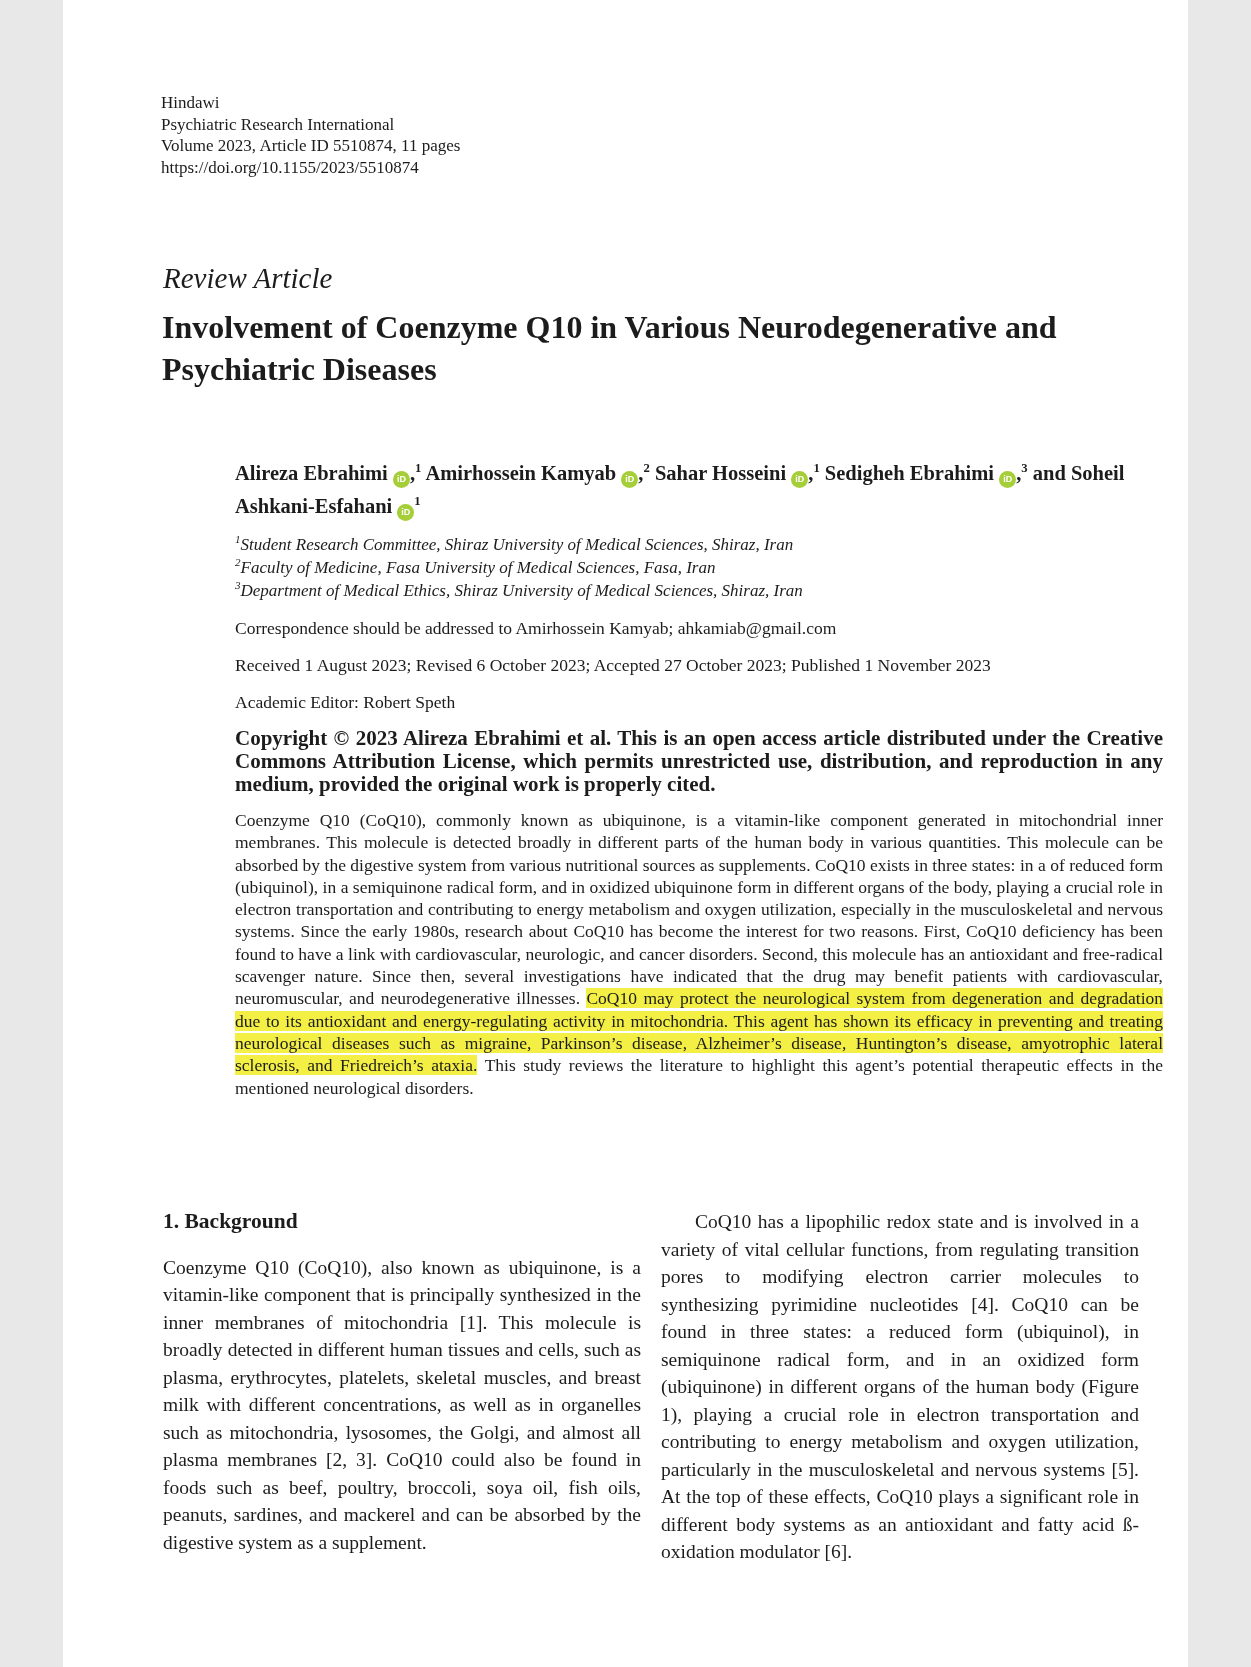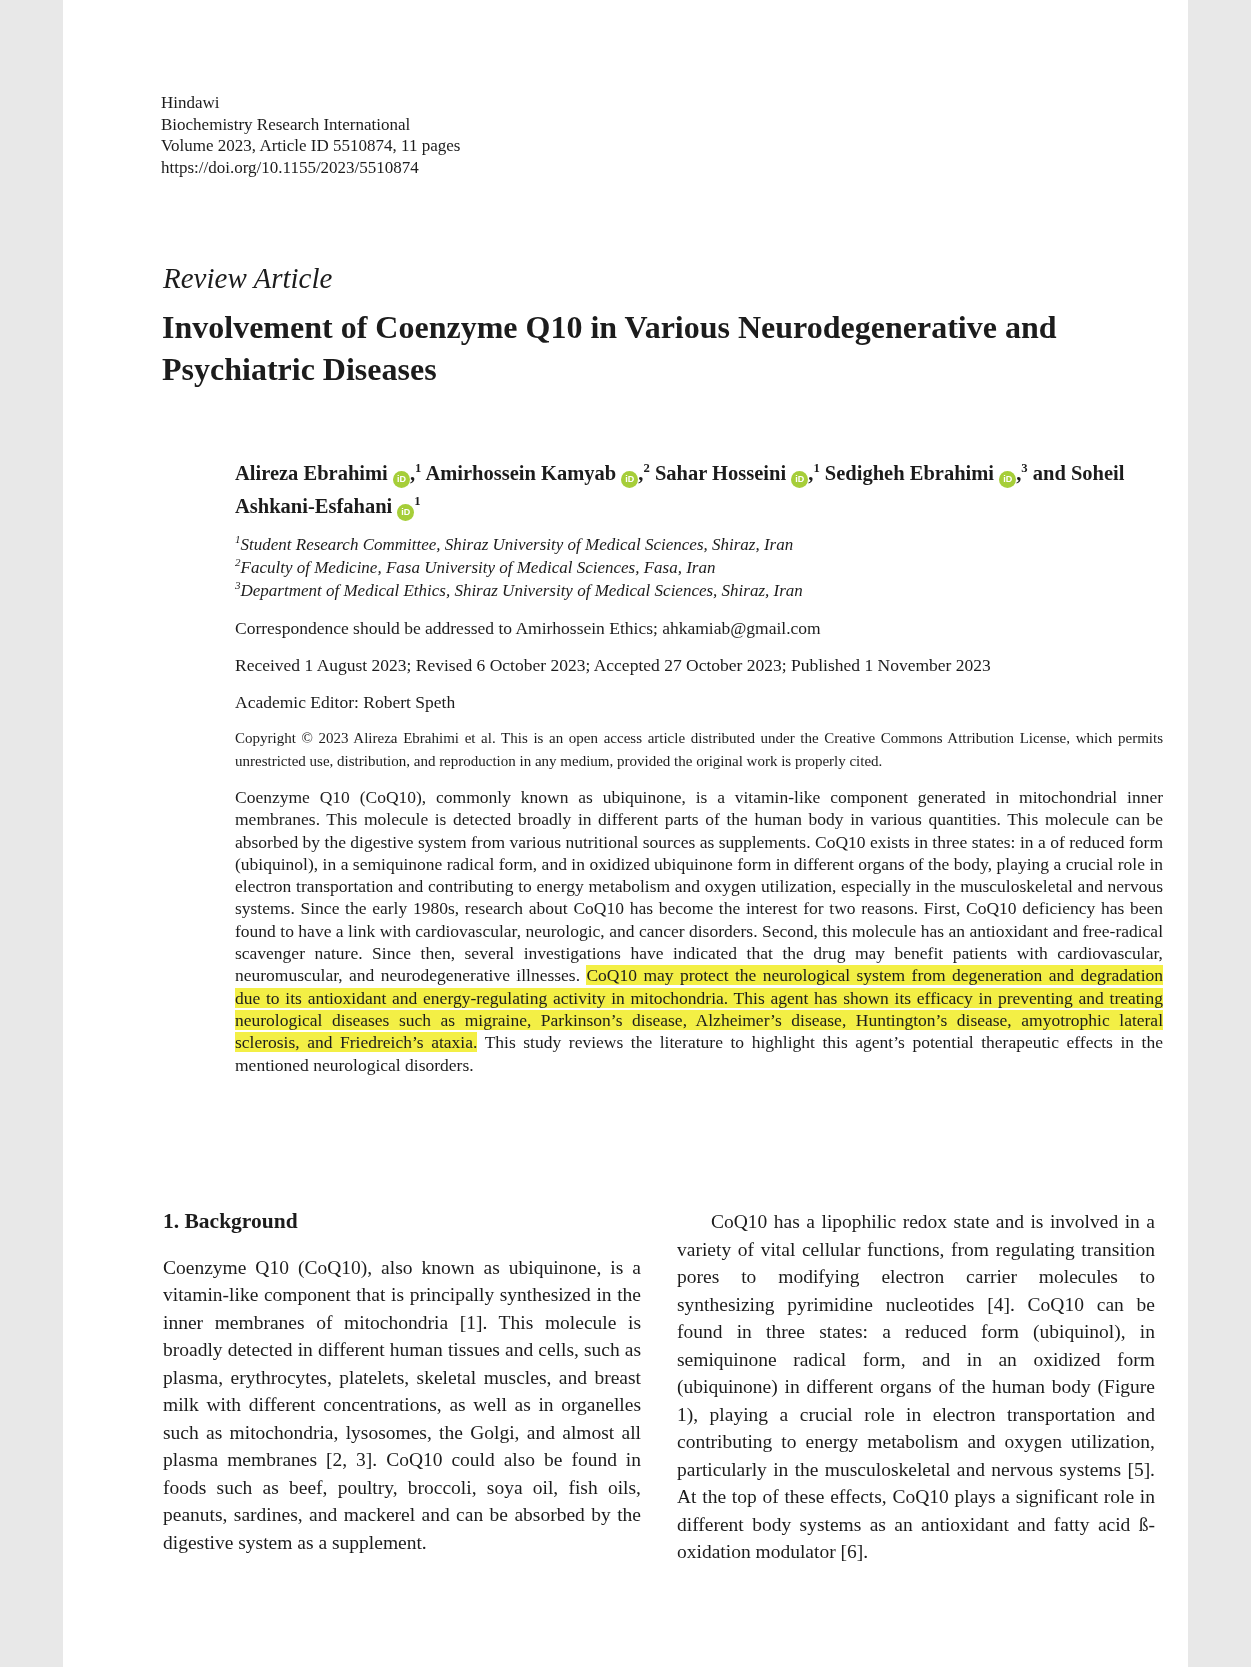--- a/index.html
+++ b/index.html
@@ -25,56 +25,56 @@
   .orcid{
     display:inline-block;width:17px;height:17px;border-radius:50%;
     background:var(--orcid-color,#A6CE39);color:#fff;
     font-family:"Liberation Sans", sans-serif;font-weight:bold;font-style:normal;
     font-size:9px;line-height:17px;text-align:center;vertical-align:-2px;
   }
   .affiliations{font-style:italic;font-size:17px;line-height:23px;margin:0 0 0 0;}
   .affiliations sup{font-size:0.65em;vertical-align:super;line-height:0;}
   .meta-line{font-size:17.5px;line-height:22px;margin:15px 0 0 0;}
   .meta-line a{color:#1c1c1c;text-decoration:none;}
-  .copyright{font-size:15px;line-height:23px;margin:14px 0 0 0;text-align:justify;}
+  .copyright{font-size:21px;line-height:23px;margin:14px 0 0 0;text-align:justify;font-weight:bold;}
   .abstract{font-size:17.5px;line-height:22.3px;margin:13px 0 0 0;text-align:justify;}
   .hl{background:var(--hl-color,#f3ef45);}
   
-  .columns{position:absolute;left:100px;top:1208px;display:flex;gap:36px;}
+  .columns{position:absolute;left:100px;top:1208px;display:flex;gap:20px;}
   .col{width:478px;font-size:19.5px;line-height:27.5px;text-align:justify;}
   .section-heading{font-size:21.5px;font-weight:bold;margin:0 0 18px 0;}
   .col p{margin:0;}
   .col-right p{text-indent:34px;}
 </style>
 </head>
 <body>
 
 <div class="page">
 
   <div class="pub-header">
     <div>Hindawi</div>
-    <div>Biochemistry Research International</div>
+    <div>Psychiatric Research International</div>
     <div>Volume 2023, Article ID 5510874, 11 pages</div>
     <div><a href="#">https://doi.org/10.1155/2023/5510874</a></div>
   </div>
 
   <div class="eyebrow">Review Article</div>
   <h1 class="title">Involvement of Coenzyme Q10 in Various Neurodegenerative and Psychiatric Diseases</h1>
 
   <div class="meta">
 
     <p class="authors"><span>Alireza Ebrahimi <span class="orcid">iD</span>,<sup>1</sup> </span><span>Amirhossein Kamyab <span class="orcid">iD</span>,<sup>2</sup> </span><span>Sahar Hosseini <span class="orcid">iD</span>,<sup>1</sup> </span><span>Sedigheh Ebrahimi <span class="orcid">iD</span>,<sup>3</sup> </span><span>and Soheil Ashkani-Esfahani <span class="orcid">iD</span><sup>1</sup></span></p>
 
     <div class="affiliations">
       <div><sup>1</sup><span>Student Research Committee, Shiraz University of Medical Sciences, Shiraz, Iran</span></div>
       <div><sup>2</sup><span>Faculty of Medicine, Fasa University of Medical Sciences, Fasa, Iran</span></div>
       <div><sup>3</sup><span>Department of Medical Ethics, Shiraz University of Medical Sciences, Shiraz, Iran</span></div>
     </div>
 
-    <p class="meta-line"><span>Correspondence should be addressed to Amirhossein Ethics; </span><a href="#">ahkamiab@gmail.com</a></p>
+    <p class="meta-line"><span>Correspondence should be addressed to Amirhossein Kamyab; </span><a href="#">ahkamiab@gmail.com</a></p>
 
     <p class="meta-line">Received 1 August 2023; Revised 6 October 2023; Accepted 27 October 2023; Published 1 November 2023</p>
 
     <p class="meta-line">Academic Editor: Robert Speth</p>
 
     <p class="copyright">Copyright © 2023 Alireza Ebrahimi et al. This is an open access article distributed under the Creative Commons Attribution License, which permits unrestricted use, distribution, and reproduction in any medium, provided the original work is properly cited.</p>
 
     <p class="abstract"><span>Coenzyme Q10 (CoQ10), commonly known as ubiquinone, is a vitamin-like component generated in mitochondrial inner membranes. This molecule is detected broadly in different parts of the human body in various quantities. This molecule can be absorbed by the digestive system from various nutritional sources as supplements. CoQ10 exists in three states: in a of reduced form (ubiquinol), in a semiquinone radical form, and in oxidized ubiquinone form in different organs of the body, playing a crucial role in electron transportation and contributing to energy metabolism and oxygen utilization, especially in the musculoskeletal and nervous systems. Since the early 1980s, research about CoQ10 has become the interest for two reasons. First, CoQ10 deficiency has been found to have a link with cardiovascular, neurologic, and cancer disorders. Second, this molecule has an antioxidant and free-radical scavenger nature. Since then, several investigations have indicated that the drug may benefit patients with cardiovascular, neuromuscular, and neurodegenerative illnesses. </span><span class="hl">CoQ10 may protect the neurological system from degeneration and degradation due to its antioxidant and energy-regulating activity in mitochondria. This agent has shown its efficacy in preventing and treating neurological diseases such as migraine, Parkinson’s disease, Alzheimer’s disease, Huntington’s disease, amyotrophic lateral sclerosis, and Friedreich’s ataxia.</span><span> This study reviews the literature to highlight this agent’s potential therapeutic effects in the mentioned neurological disorders.</span></p>
   </div>
 

